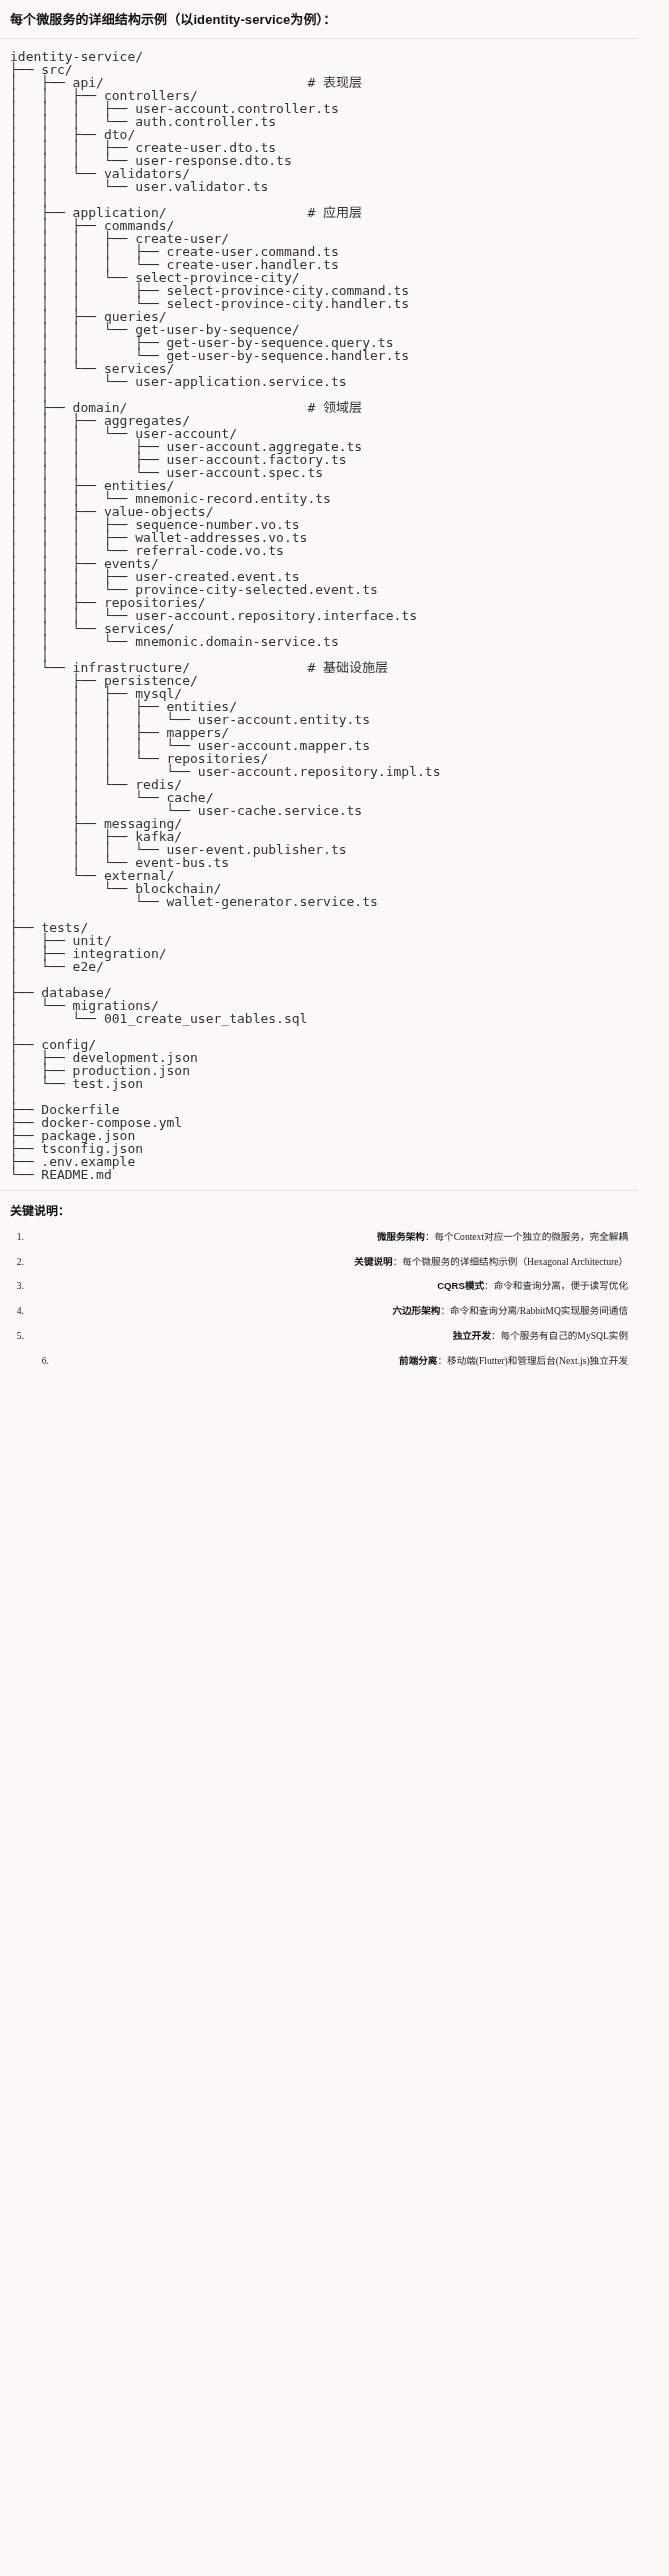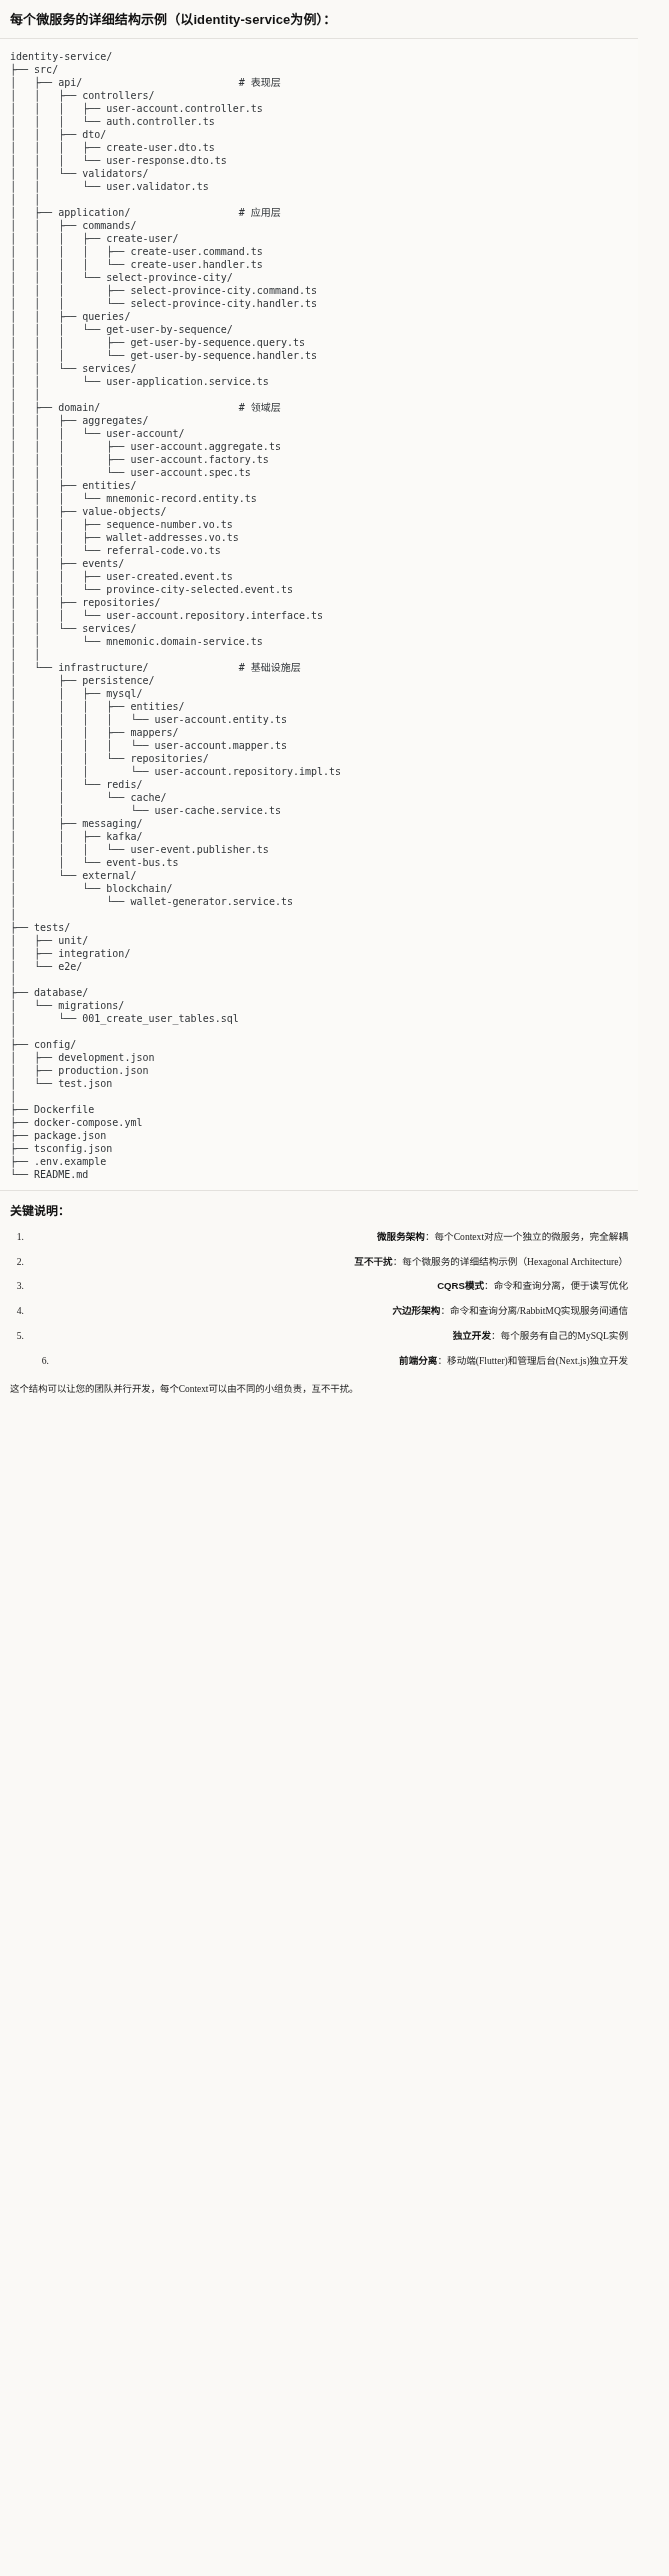--- a/index.html
+++ b/index.html
@@ -44,21 +44,21 @@
   .tree-block {
     background: #fbfaf8;
     padding: 11.3px 10px 8.8px 10px;
     margin: 0;
     overflow: hidden;
   }
   pre.tree {
     margin: 0;
     padding: 0;
     font-family: "DejaVu Sans Mono", "Liberation Mono", monospace;
-    font-size: 10px;
+    font-size: 13px;
     line-height: 13px;
     color: #2f3337;
     white-space: pre;
     tab-size: 4;
     letter-spacing: 0px;
   }
 
   
   .notes-wrap {
     padding: 12.5px 10px 2.5px 10px;
@@ -202,33 +202,32 @@
   <hr class="hr-rule">
 
   <div class="notes-wrap">
     <div class="notes-title">关键说明：</div>
 
     <ol class="notes-list">
       <li>
         <span class="note-term">微服务架构</span><span class="note-sep">：</span><span class="note-desc">每个Context对应一个独立的微服务，完全解耦</span>
       </li>
       <li>
-        <span class="note-term">互不干扰</span><span class="note-sep">：</span><span class="note-desc">每个微服务的详细结构示例（Hexagonal Architecture）</span>
+        <span class="note-term">关键说明</span><span class="note-sep">：</span><span class="note-desc">每个微服务的详细结构示例（Hexagonal Architecture）</span>
       </li>
       <li>
         <span class="note-term">CQRS模式</span><span class="note-sep">：</span><span class="note-desc">命令和查询分离，便于读写优化</span>
       </li>
       <li>
         <span class="note-term">六边形架构</span><span class="note-sep">：</span><span class="note-desc">命令和查询分离/RabbitMQ实现服务间通信</span>
       </li>
       <li>
         <span class="note-term">独立开发</span><span class="note-sep">：</span><span class="note-desc">每个服务有自己的MySQL实例</span>
       </li>
       <li>
         <span class="note-term">前端分离</span><span class="note-sep">：</span><span class="note-desc">移动端(Flutter)和管理后台(Next.js)独立开发</span>
       </li>
     </ol>
   </div>
 
-  <p class="closing-para">这个结构可以让您的团队并行开发，每个Context可以由不同的小组负责，互不干扰。</p>
 
 </div>
 
 
 </body></html>

